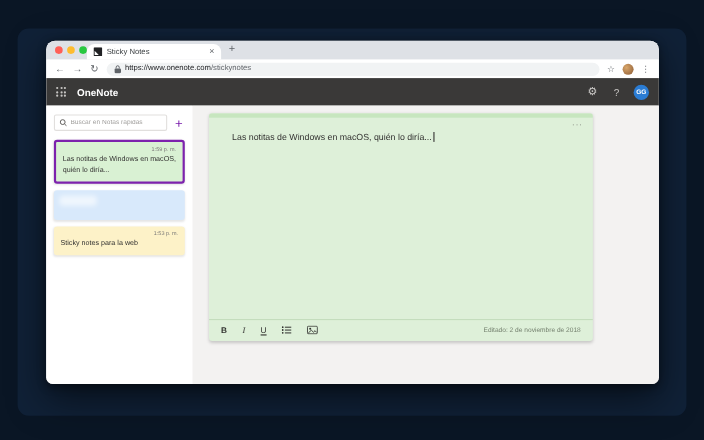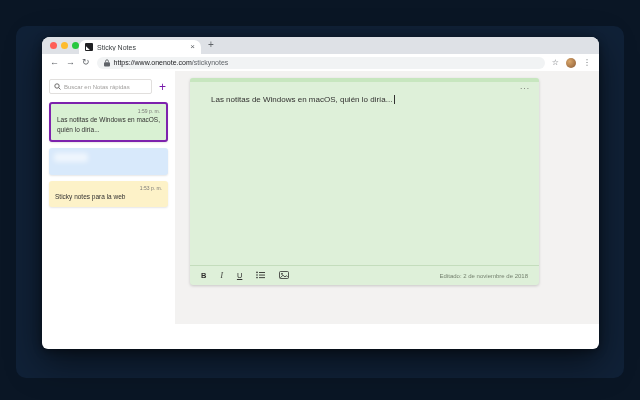--- a/index.html
+++ b/index.html
@@ -121,20 +121,38 @@
           <rect y="3.2" width="6" height="4.3" rx="1" fill="#5f6368"></rect>
           <path d="M1.6 3.2 V2.2 a1.4 1.4 0 0 1 2.8 0 V3.2" stroke="#5f6368" stroke-width="0.9" fill="none"></path>
         </svg>
       <span class="url-text"><span class="url-domain">https://www.onenote.com</span><span class="url-path">/stickynotes</span></span>
     </div>
     <span class="star">☆</span>
     <span class="chrome-avatar"></span>
     <span class="dots">⋮</span>
   </div>
 
+  <div class="appheader">
+    <span class="waffle">
+        <i></i>
+        <i></i>
+        <i></i>
+        <i></i>
+        <i></i>
+        <i></i>
+        <i></i>
+        <i></i>
+        <i></i>
+      </span>
+    <span class="app-title">OneNote</span>
+    <span class="header-spacer"></span>
+    <span class="gear">⚙</span>
+    <span class="help">?</span>
+    <span class="user-avatar">GG</span>
+  </div>
 
   <div class="appbody">
 
     <div class="sidebar">
       <div class="searchrow">
         <div class="searchbox">
           <svg width="7" height="7">
               <circle cx="3" cy="3" r="2.2" stroke="#605e5c" stroke-width="0.9" fill="none"></circle>
               <line x1="4.6" y1="4.6" x2="6.5" y2="6.5" stroke="#605e5c" stroke-width="0.9"></line>
             </svg>

